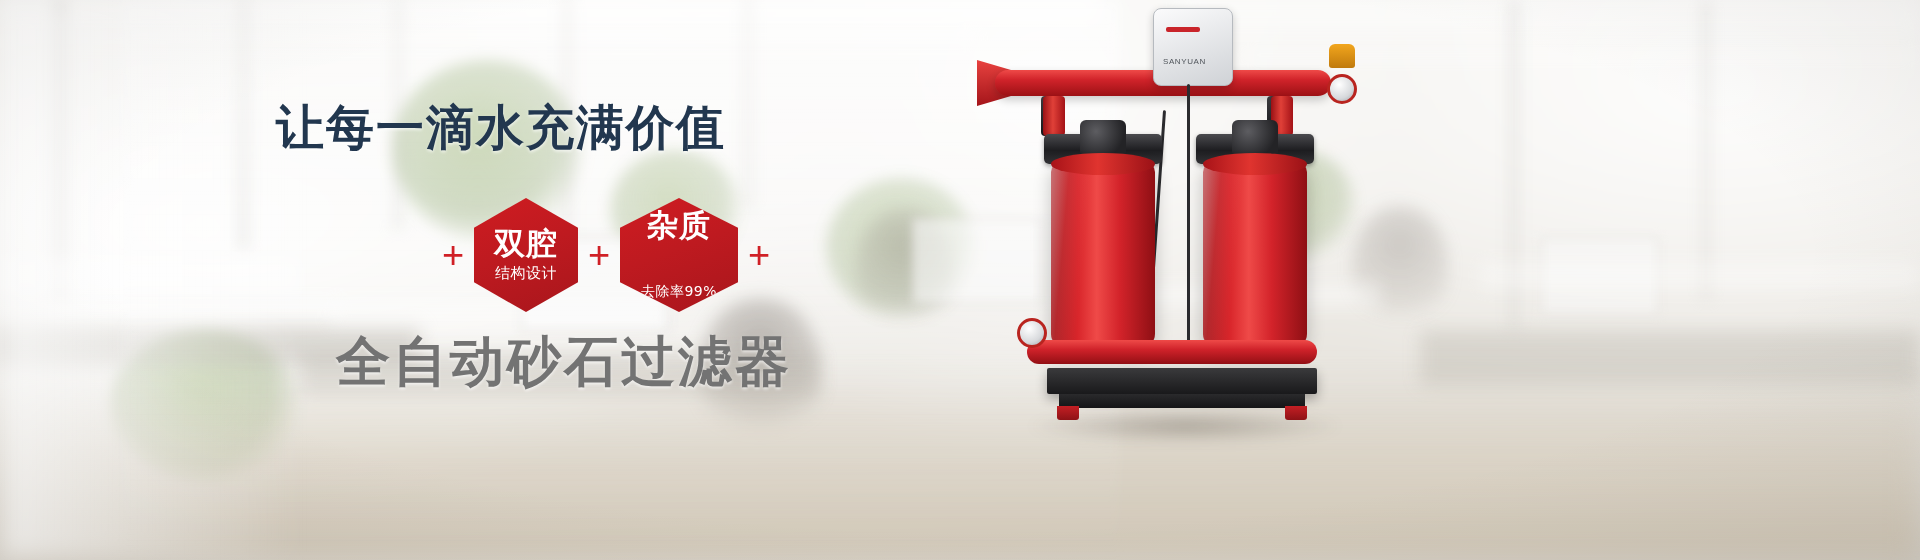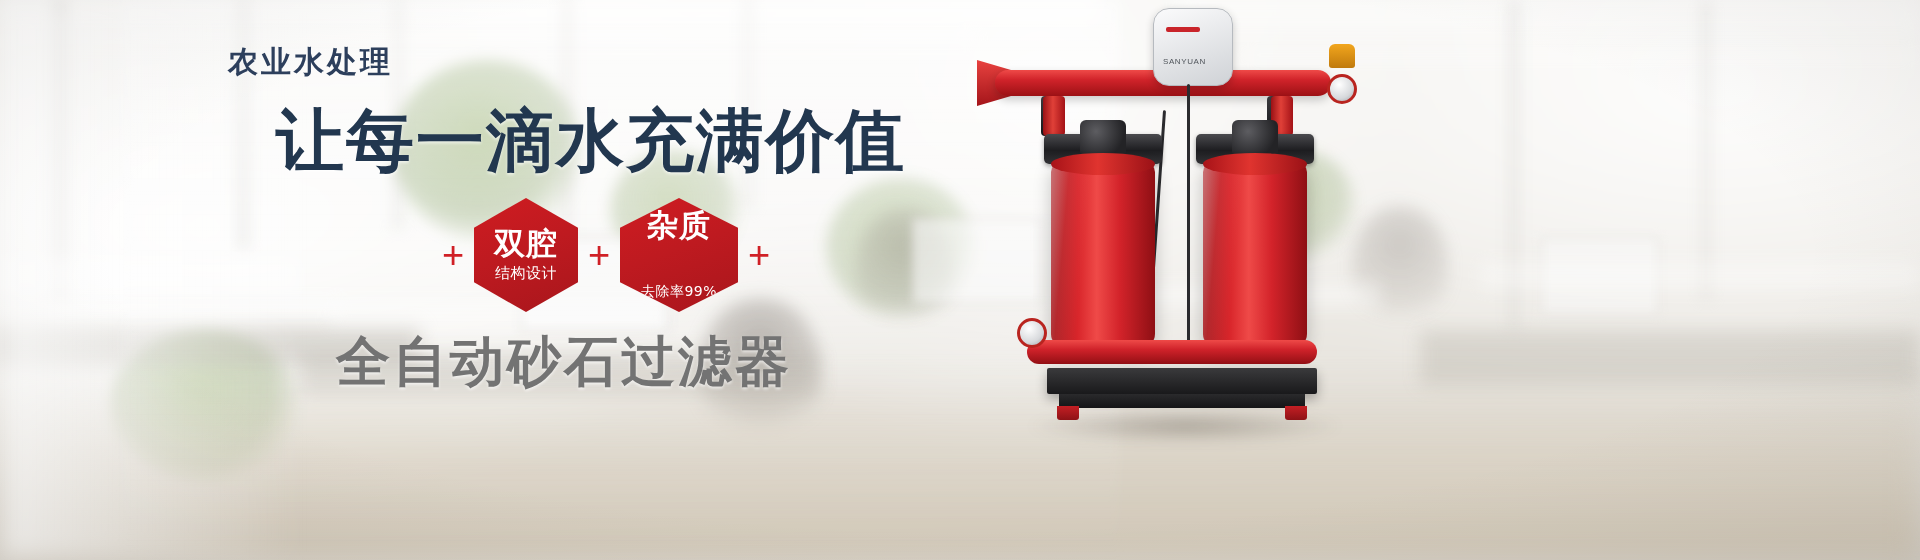--- a/index.html
+++ b/index.html
@@ -83,21 +83,21 @@
   .eyebrow {
     position:absolute; left:228px; top:42px;
     font-size:30px; font-weight:bold; letter-spacing:3px;
     color:#2d3f5c;
     font-family:"DejaVu Sans","Liberation Sans",sans-serif;
     text-shadow:0 1px 2px rgba(255,255,255,.75);
     white-space:nowrap;
   }
   .headline {
     position:absolute; left:276px; top:96px;
-    font-size:68px; font-weight:bold; letter-spacing:2px;
+    font-size:48px; font-weight:bold; letter-spacing:2px;
     color:#22374f;
     font-family:"DejaVu Sans","Liberation Sans",sans-serif;
     text-shadow:0 2px 3px rgba(255,255,255,.6);
     white-space:nowrap;
   }
   .subheadline {
     position:absolute; left:336px; top:326px;
     font-size:54px; font-weight:bold; letter-spacing:3px;
     color:#737373;
     font-family:"DejaVu Sans","Liberation Sans",sans-serif;
@@ -203,21 +203,21 @@
     border-radius:4px;
   }
   .bell {
     position:absolute; left:22px; top:60px; width:34px; height:46px;
     background:linear-gradient(180deg,#e8423f,#a4151a);
     clip-path:polygon(0 0,100% 22%,100% 78%,0 100%);
   }
   .controller {
     position:absolute; left:198px; top:8px; width:80px; height:78px;
     background:linear-gradient(160deg,#fbfbfc,#cfd2d6);
-    border:1px solid #b6babf; border-radius:16px;
+    border:1px solid #b6babf; border-radius:8px;
     box-shadow:0 3px 9px rgba(0,0,0,.2);
   }
   .controller .led {
     position:absolute; left:12px; top:18px; width:34px; height:5px;
     background:#c9242a; border-radius:2px;
   }
   .controller .brand {
     position:absolute; left:9px; top:48px; font-size:8px; color:#50555b;
     letter-spacing:.6px; font-family:"Liberation Sans",sans-serif;
   }
@@ -290,21 +290,20 @@
     <div class="desk" style="left:1100px;top:282px;width:280px;height:26px;opacity:.6;"></div>
     <div class="deskdark" style="left:1420px;top:330px;width:500px;height:56px;opacity:.7;"></div>
     <div class="desk" style="left:1480px;top:262px;width:440px;height:28px;opacity:.55;"></div>
 
     <div class="floorwarm"></div>
     <div class="leftwhite"></div>
     <div class="haze"></div>
     <div class="vignette"></div>
   </div>
 
-  <div class="eyebrow">农业水处理</div>
 
   <div class="headline">让每一滴水充满价值</div>
 
   <div class="features">
 
 
     <div class="plus">+</div>
 
     <div class="hexwrap">
       <div class="hex-main">双腔</div>

